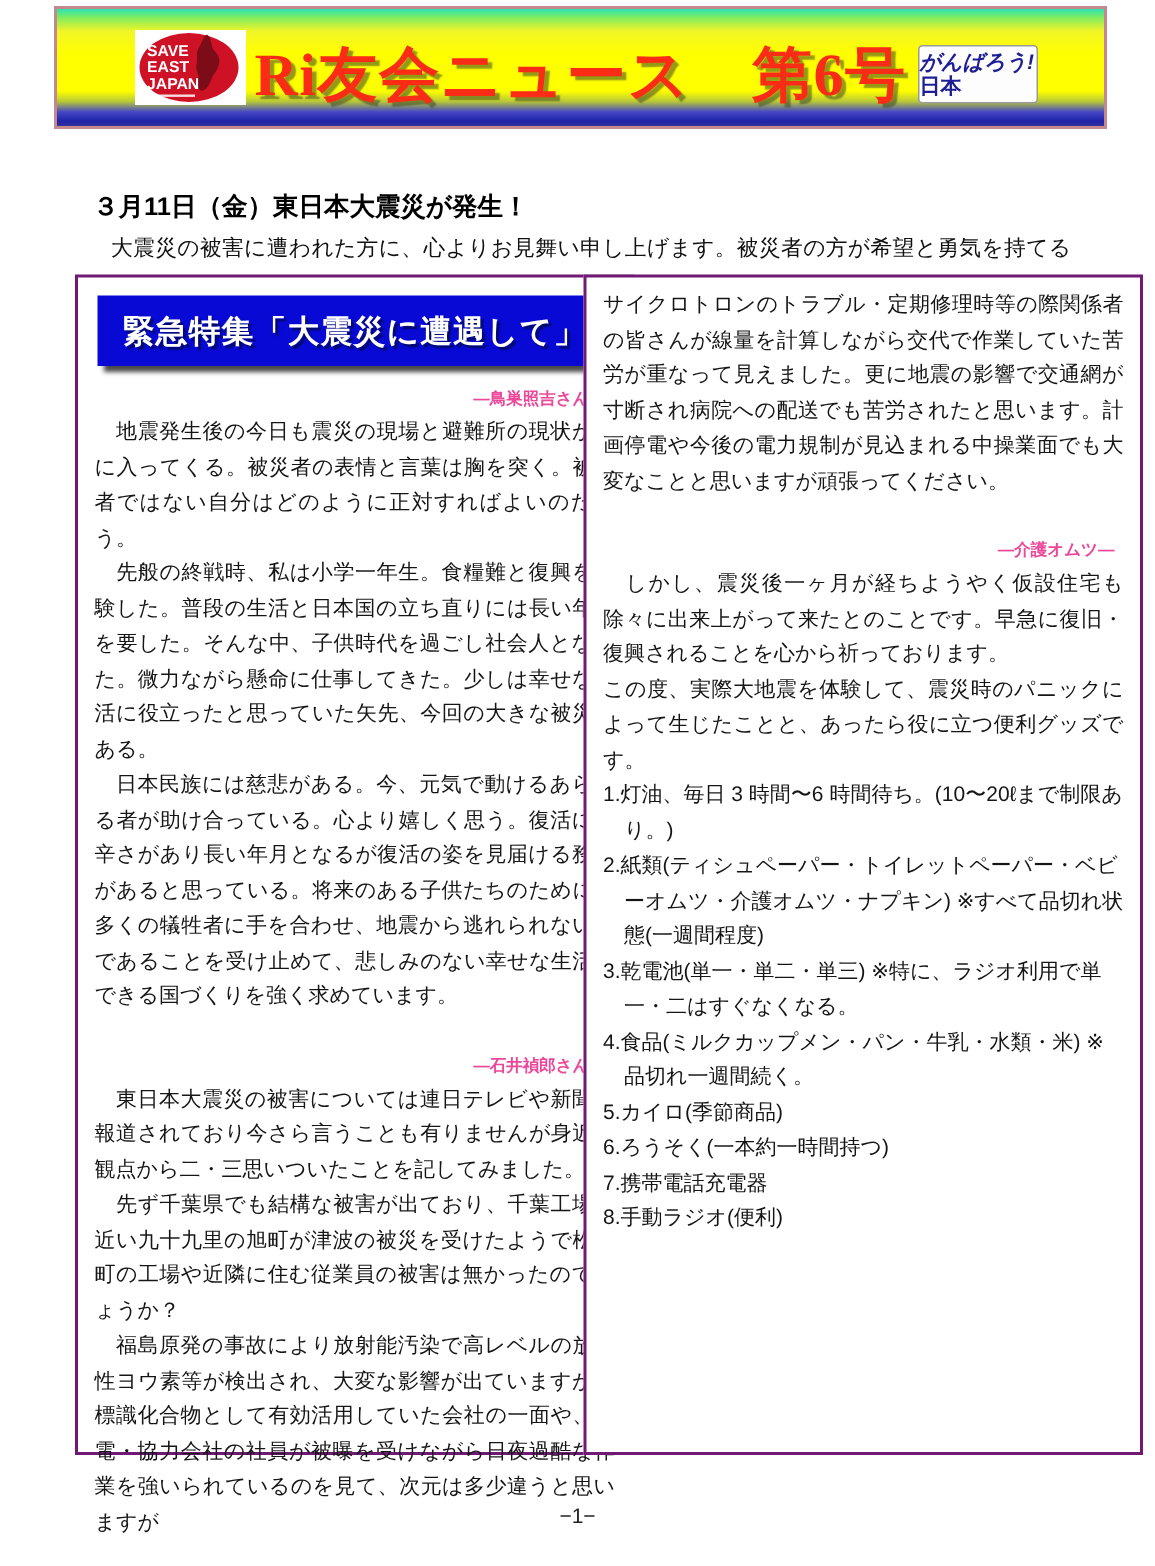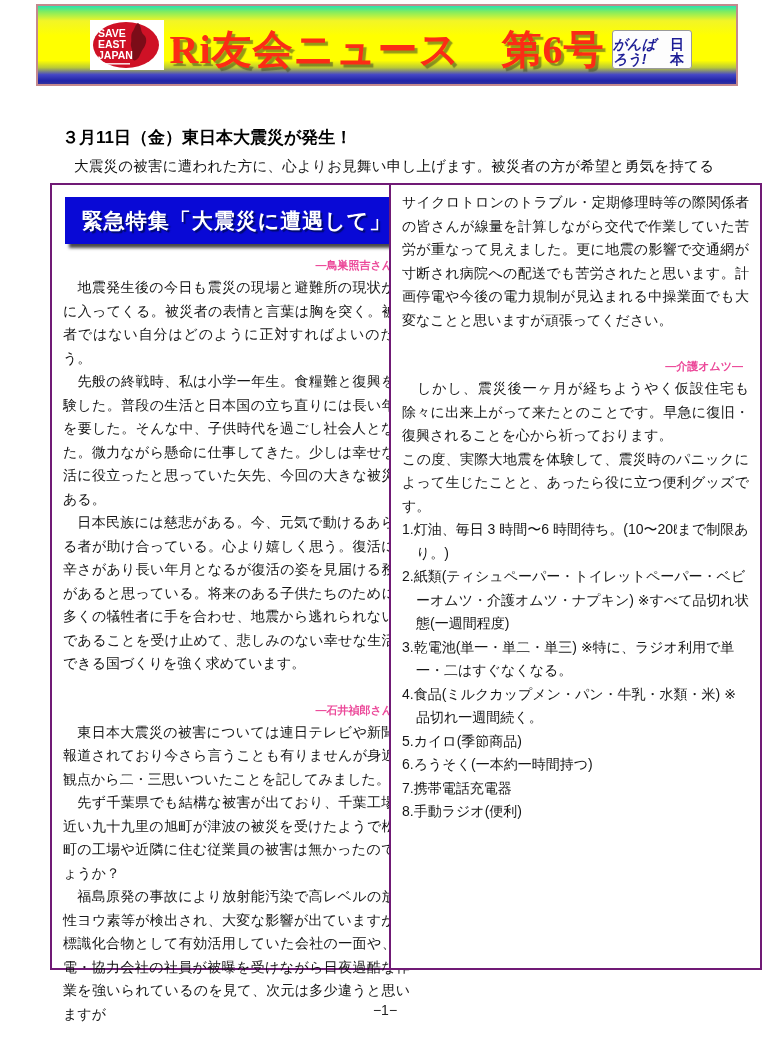--- a/index.html
+++ b/index.html
@@ -9,22 +9,22 @@
   
   .banner{position:absolute;left:36px;top:4px;width:698px;height:78px;
           border:2px solid #c4898d;
           background:linear-gradient(180deg,#2ae2b2 0%,#7dec62 7%,#f2f527 19%,
                      #ffff00 38%,#ffff00 70%,#b9c937 79%,#4547c5 88%,#2023a8 96%,#32329e 100%);}
   .logo{position:absolute;left:52px;top:14px;width:74px;height:50px;background:#ffffff;}
   .banner-title{position:absolute;left:110px;right:110px;top:16px;text-align:center;
                 font-size:40px;font-weight:bold;letter-spacing:1px;color:#fb2c15;
                 text-shadow:3px 3px 1px rgba(60,70,40,0.55);white-space:nowrap;font-family:Liberation Serif, serif;}
   .badge-right{position:absolute;left:574px;top:24px;width:78px;height:37px;background:#fdfdfd;
-               border:1px solid #9a9a9a;border-radius:3px;display:flex;flex-direction:row;
-               align-items:flex-end;justify-content:center;color:#1d1d96;font-weight:bold;
+               border:1px solid #9a9a9a;border-radius:3px;display:flex;flex-direction:column;
+               align-items:flex-start;justify-content:center;color:#1d1d96;font-weight:bold;
                font-size:14px;line-height:1.12;}
   .badge-line1{font-style:italic;}
 
   
   .intro{position:absolute;left:62px;top:98px;width:652px;margin-top:28px;}
   .intro-heading{margin:0 0 5px 0;font-size:17px;font-weight:bold;color:#000;}
   .intro-body{margin:0 0 0 12px;width:640px;font-size:14.5px;line-height:1.75;
               text-align:justify;color:#111;}
   .signature{margin-left:52px;}
 

